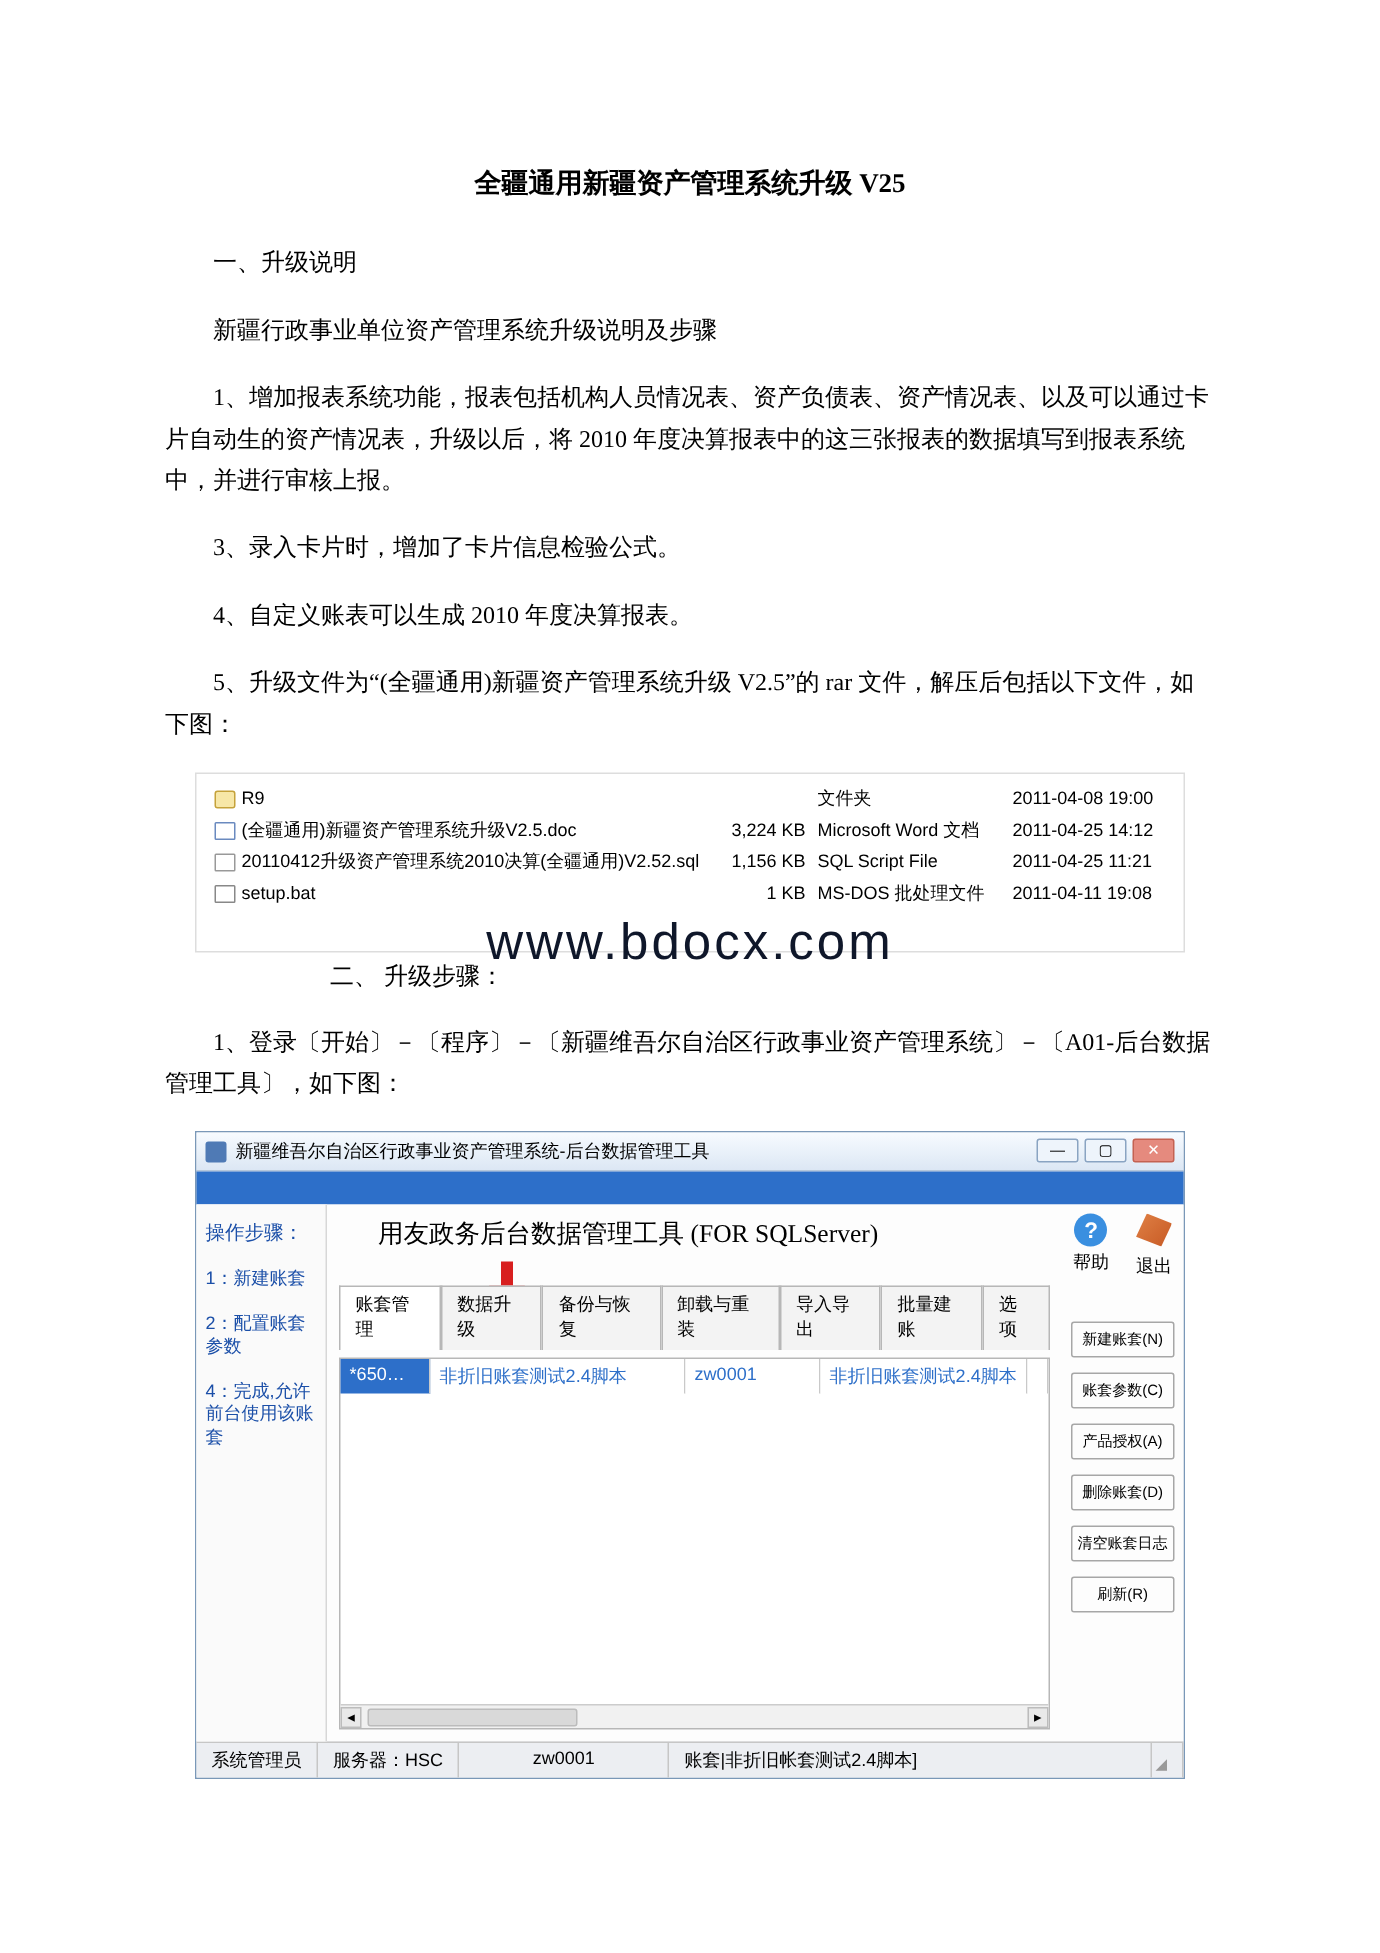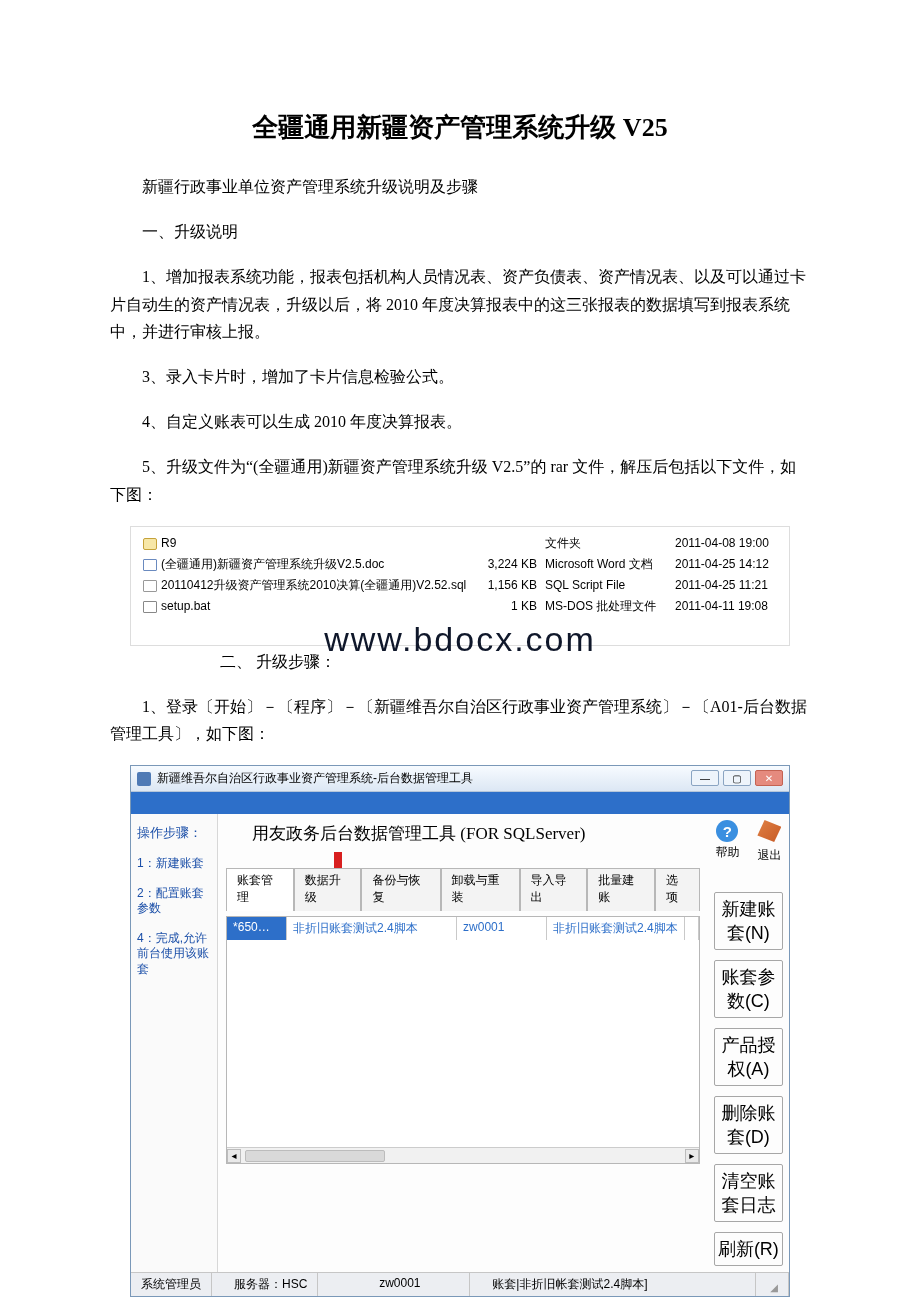--- a/index.html
+++ b/index.html
@@ -1,18 +1,18 @@
 <!DOCTYPE html>
 <html><head>
   <meta charset="utf-8">
   <style>
     * { box-sizing: border-box; margin: 0; padding: 0; }
     body { background: #fff; width: 920px; font-family: "SimSun", "宋体", serif; color: #000; }
     .page { padding: 110px 110px 30px 110px; }
-    .title { font-size: 26px; font-weight: bold; text-align: center; margin-bottom: 28px; font-family: "SimSun", "宋体", serif; }
+    .title { font-size: 18px; font-weight: bold; text-align: center; margin-bottom: 28px; font-family: "SimSun", "宋体", serif; }
     .para { font-size: 16px; line-height: 1.7; margin-bottom: 18px; text-indent: 2em; }
 
     
     .filelist { border: 1px solid #ddd; padding: 6px 8px 28px 8px; margin: 8px 20px 6px 20px; font-family: "Tahoma", "Arial", sans-serif; font-size: 12px; position: relative; }
     .filelist table { width: 100%; border-collapse: collapse; }
     .filelist td { padding: 2px 4px; vertical-align: middle; white-space: nowrap; }
     .folder-icon, .doc-icon, .sql-icon, .bat-icon { display: inline-block; width: 14px; height: 12px; margin-right: 4px; vertical-align: middle; }
     .folder-icon { background: #f7e7a7; border: 1px solid #c5a23a; border-radius: 2px; }
     .doc-icon { background: #fff; border: 1px solid #6a8abf; border-radius: 1px; }
     .sql-icon { background: #fff; border: 1px solid #999; border-radius: 1px; }
@@ -48,40 +48,40 @@
     .grid-body { height: 230px; position: relative; }
     .scrollh { height: 16px; background: #f1f1f1; border-top: 1px solid #ccc; display: flex; align-items: center; }
     .scrollh .thumb { height: 12px; width: 140px; margin-left: 4px; background: #d9d9d9; border: 1px solid #bcbcbc; border-radius: 2px; }
     .scrollh .arrow { width: 14px; height: 14px; border: 1px solid #bcbcbc; background: #e9e9e9; display: flex; align-items: center; justify-content: center; font-size: 10px; }
     .scrollh .spacer { flex: 1; }
     .rightpane { width: 112px; padding: 6px 6px; display: flex; flex-direction: column; gap: 10px; align-items: stretch; }
     .helpblock { display: flex; gap: 18px; justify-content: center; margin-bottom: 18px; }
     .helpitem { text-align: center; font-size: 12px; }
     .help-icon { width: 22px; height: 22px; border-radius: 11px; background: #3a8fe0; display: inline-flex; align-items: center; justify-content: center; color: #fff; font-weight: bold; margin-bottom: 2px; font-size: 15px; }
     .exit-icon { width: 24px; height: 22px; display: inline-block; background: linear-gradient(135deg,#e08145,#c75a25); clip-path: polygon(30% 0,100% 30%,70% 100%,0 70%); margin-bottom: 2px; }
-    .sidebtn { border: 1px solid #a7a7a7; background: #fdfdfd; padding: 4px 0; font-size: 18px; text-align: center; border-radius: 2px; }
-    .statusbar { display: flex; gap: 12px; background: #eceef2; border-top: 1px solid #c6c6c6; font-size: 12px; }
+    .sidebtn { border: 1px solid #a7a7a7; background: #fdfdfd; padding: 4px 0; font-size: 10px; text-align: center; border-radius: 2px; }
+    .statusbar { display: flex; gap: 0; background: #eceef2; border-top: 1px solid #c6c6c6; font-size: 12px; }
     .statusbar > div { padding: 3px 10px; border-right: 1px solid #c6c6c6; flex: none; }
     .statusbar > div.flex { flex: 1; }
     .resize { width: 18px; display: flex; align-items: flex-end; justify-content: flex-end; padding: 2px; color: #999; }
     .resize::after { content: "◢"; font-size: 10px; }
     .red-arrow { position: absolute; left: 108px; top: 38px; width: 24px; height: 30px; }
     .red-arrow::before { content: ""; position: absolute; left: 8px; top: 0; width: 8px; height: 18px; background: #d81f1f; }
     .red-arrow::after { content: ""; position: absolute; left: 0px; top: 16px; border-left: 12px solid transparent; border-right: 12px solid transparent; border-top: 16px solid #d81f1f; }
 
     .col-h { text-align: center; }
   </style>
 </head>
 <body>
 
 <div class="page">
   <div class="title">全疆通用新疆资产管理系统升级 V25</div>
 
+  <div class="para">一、升级说明</div>
   <div class="para">新疆行政事业单位资产管理系统升级说明及步骤</div>
-  <div class="para">一、升级说明</div>
   <div class="para" style="text-indent:2em">1、增加报表系统功能，报表包括机构人员情况表、资产负债表、资产情况表、以及可以通过卡片自动生的资产情况表，升级以后，将 2010 年度决算报表中的这三张报表的数据填写到报表系统中，并进行审核上报。</div>
   <div class="para">3、录入卡片时，增加了卡片信息检验公式。</div>
   <div class="para">4、自定义账表可以生成 2010 年度决算报表。</div>
   <div class="para" style="text-indent:2em">5、升级文件为“(全疆通用)新疆资产管理系统升级 V2.5”的 rar 文件，解压后包括以下文件，如下图：</div>
 
   <div class="filelist">
     <table>
       <tbody>
           <tr>
         <td><span class="folder-icon"></span><span>R9</span></td>

